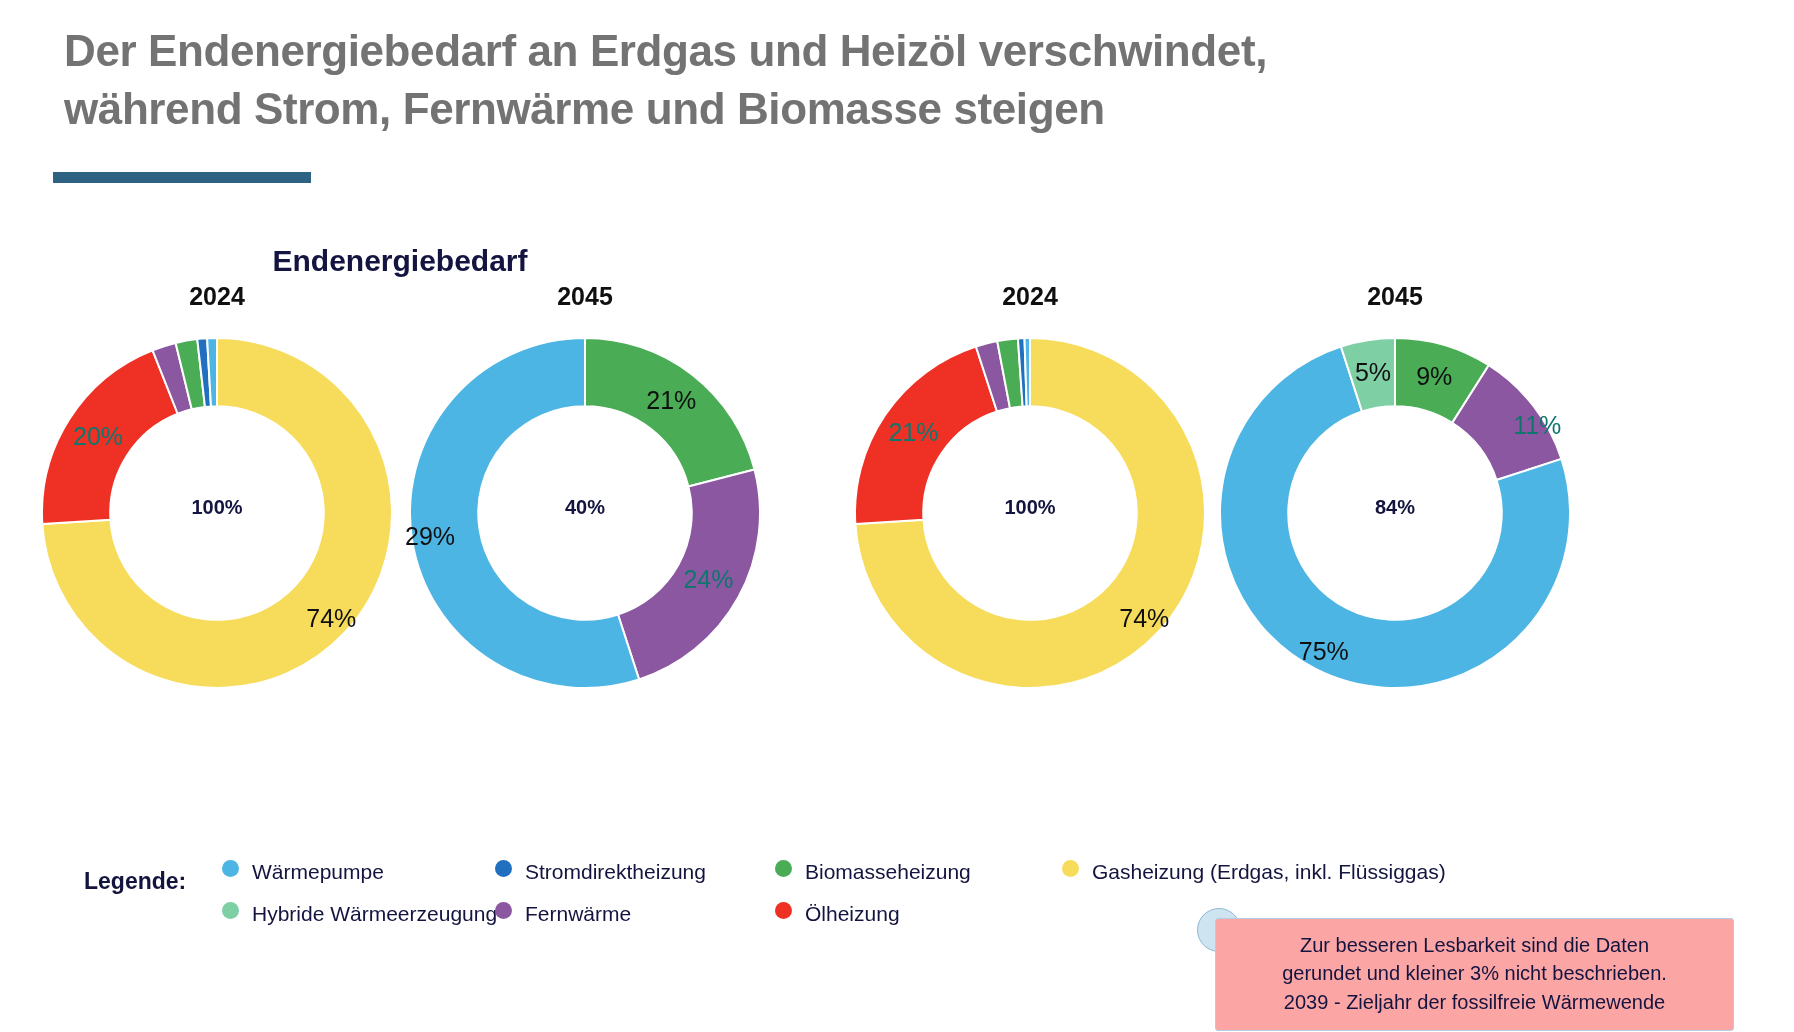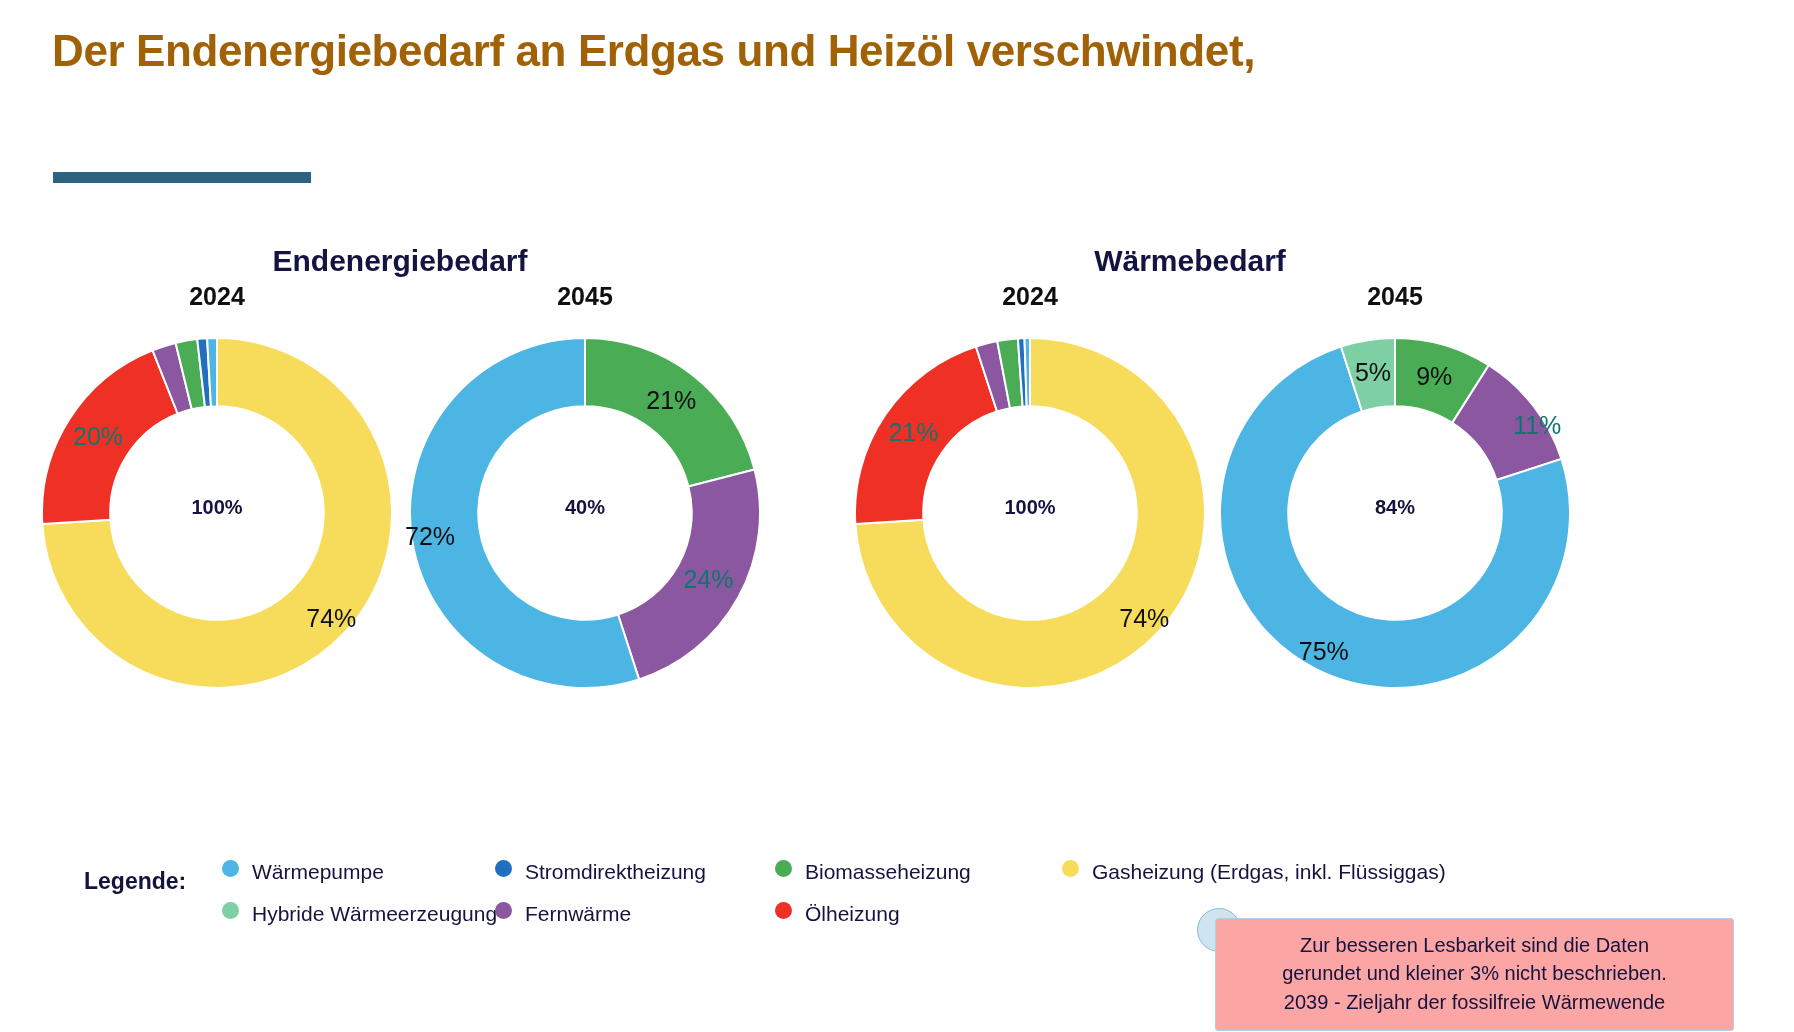--- a/index.html
+++ b/index.html
@@ -13,22 +13,23 @@
   }
   .page { position: relative; width: 1794px; height: 1032px; }
 
   
   .title-wrap { position: absolute; left: 52px; top: 22px; width: 1650px; }
   .title-line {
     font-size: 44px;
     font-weight: 700;
     letter-spacing: -0.4px;
     line-height: 1.32;
-    color: #a16207;
-    white-space: nowrap;
+    color: #737373;
+    white-space: nowrap;
+    margin-left: 12px;
   }
   .accent-bar {
     position: absolute;
     left: 53px; top: 172px;
     width: 258px; height: 11px;
     background: #2d6283;
   }
 
   
   .section-title {
@@ -139,25 +140,25 @@
     font-family: "Liberation Serif", serif;
   }
 </style>
 </head>
 <body>
 
 <div class="page">
 
   <div class="title-wrap">
     <div class="title-line">Der Endenergiebedarf an Erdgas und Heizöl verschwindet,</div>
+    <div class="title-line">während Strom, Fernwärme und Biomasse steigen</div>
   </div>
   <div class="accent-bar"></div>
 
   <div class="section-title" id="sec-ende">Endenergiebedarf</div>
-  <div class="section-title" id="sec-waerme">Wärmebedarf</div>
 
   <div id="charts-layer">
       <div class="year-label" style="left: 117px; top: 282px;">2024</div>
       <div class="donut" style="left: 42px; top: 338px; width: 350px; height: 350px;">
         <svg width="350" height="350" viewBox="0 0 350 350">
           <path d="M 175 0 A 175 175 0 1 1 0.34532252505246674 185.98834091762996 L 68.46064674028202 181.70288795975426 A 106.75 106.75 0 1 0 175 68.25 Z" fill="#f7dc5c" stroke="#ffffff" stroke-width="2"></path>
           <path d="M 0.34532252505246674 185.98834091762996 A 175 175 0 0 1 110.57820328018124 12.289114969556067 L 135.70270400091056 75.7463601314292 A 106.75 106.75 0 0 0 68.46064674028202 181.70288795975426 Z" fill="#ee3124" stroke="#ffffff" stroke-width="2"></path>
           <path d="M 110.57820328018124 12.289114969556067 A 175 175 0 0 1 133.61267552084811 4.964446739932072 L 149.75373206771735 71.27831251135856 A 106.75 106.75 0 0 0 135.70270400091056 75.7463601314292 Z" fill="#8a57a0" stroke="#ffffff" stroke-width="2"></path>
           <path d="M 133.61267552084811 4.964446739932072 A 175 175 0 0 1 155.25013264714067 1.1180206589985175 L 162.9525809147558 68.93199260198911 A 106.75 106.75 0 0 0 149.75373206771735 71.27831251135856 Z" fill="#4aad56" stroke="#ffffff" stroke-width="2"></path>
           <path d="M 155.25013264714067 1.1180206589985175 A 175 175 0 0 1 165.10925646564567 0.2797287309293779 L 168.96664644404385 68.42063452586692 A 106.75 106.75 0 0 0 162.9525809147558 68.93199260198911 Z" fill="#2170c0" stroke="#ffffff" stroke-width="2"></path>
@@ -170,21 +171,21 @@
       <div class="year-label" style="left: 485px; top: 282px;">2045</div>
       <div class="donut" style="left: 410px; top: 338px; width: 350px; height: 350px;">
         <svg width="350" height="350" viewBox="0 0 350 350">
           <path d="M 175 0 A 175 175 0 0 1 344.50205319751046 131.4792697461504 L 278.39625245048137 148.45235454515174 A 106.75 106.75 0 0 0 175 68.25 Z" fill="#4aad56" stroke="#ffffff" stroke-width="2"></path>
           <path d="M 344.50205319751046 131.4792697461504 A 175 175 0 0 1 229.0779740156158 341.43489035165186 L 207.98756414952564 276.52528311450766 A 106.75 106.75 0 0 0 278.39625245048137 148.45235454515174 Z" fill="#8a57a0" stroke="#ffffff" stroke-width="2"></path>
           <path d="M 229.0779740156158 341.43489035165186 A 175 175 0 1 1 174.99999999999997 0 L 174.99999999999997 68.25 A 106.75 106.75 0 1 0 207.98756414952564 276.52528311450766 Z" fill="#4db5e3" stroke="#ffffff" stroke-width="2"></path>
         </svg>
         <div class="center-val" style="left: 95px; top: 158px;">40%</div>
         <div class="slice-label dark" style="left: 206.343px; top: 47.6869px;">21%</div>
         <div class="slice-label light" style="left: 243.45px; top: 226.867px;">24%</div>
-        <div class="slice-label dark" style="left: -34.9436px; top: 183.541px;">72%</div>
+        <div class="slice-label dark" style="left: -34.9436px; top: 183.541px;">29%</div>
       </div>
       <div class="year-label" style="left: 930px; top: 282px;">2024</div>
       <div class="donut" style="left: 855px; top: 338px; width: 350px; height: 350px;">
         <svg width="350" height="350" viewBox="0 0 350 350">
           <path d="M 175 0 A 175 175 0 1 1 0.34532252505246674 185.98834091762996 L 68.46064674028202 181.70288795975426 A 106.75 106.75 0 1 0 175 68.25 Z" fill="#f7dc5c" stroke="#ffffff" stroke-width="2"></path>
           <path d="M 0.34532252505246674 185.98834091762996 A 175 175 0 0 1 120.92202598438418 8.565109648348141 L 142.01243585047433 73.47471688549236 A 106.75 106.75 0 0 0 68.46064674028202 181.70288795975426 Z" fill="#ee3124" stroke="#ffffff" stroke-width="2"></path>
           <path d="M 120.92202598438418 8.565109648348141 A 175 175 0 0 1 142.20826994749802 3.099731122479511 L 154.9970446679738 70.14083598471251 A 106.75 106.75 0 0 0 142.01243585047433 73.47471688549236 Z" fill="#8a57a0" stroke="#ffffff" stroke-width="2"></path>
           <path d="M 142.20826994749802 3.099731122479511 A 175 175 0 0 1 162.91449549997878 0.41781138678561547 L 167.62784225498706 68.50486494593922 A 106.75 106.75 0 0 0 154.9970446679738 70.14083598471251 Z" fill="#4aad56" stroke="#ffffff" stroke-width="2"></path>
           <path d="M 162.91449549997878 0.41781138678561547 A 175 175 0 0 1 169.50311716132754 0.08635193599695867 L 171.6469014684098 68.30267468095815 A 106.75 106.75 0 0 0 167.62784225498706 68.50486494593922 Z" fill="#2170c0" stroke="#ffffff" stroke-width="2"></path>
           <path d="M 169.50311716132754 0.08635193599695867 A 175 175 0 0 1 174.99999999999997 0 L 174.99999999999997 68.25 A 106.75 106.75 0 0 0 171.6469014684098 68.30267468095815 Z" fill="#4db5e3" stroke="#ffffff" stroke-width="2"></path>

